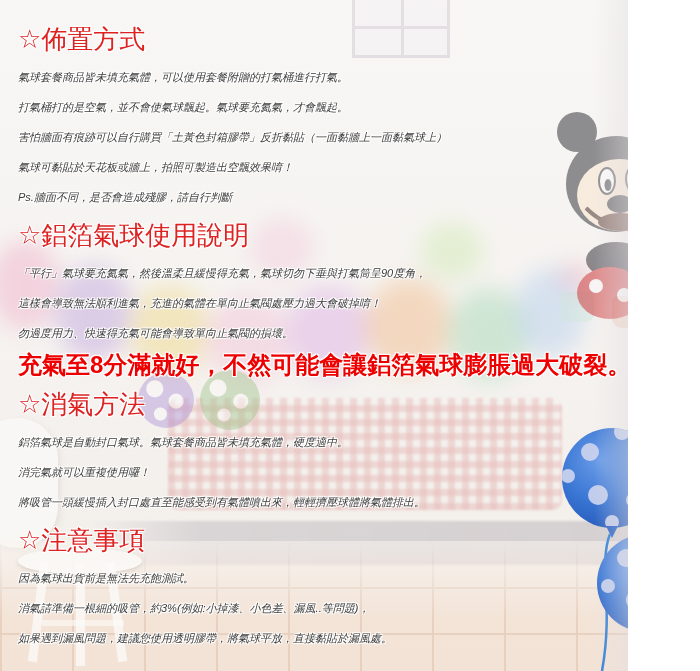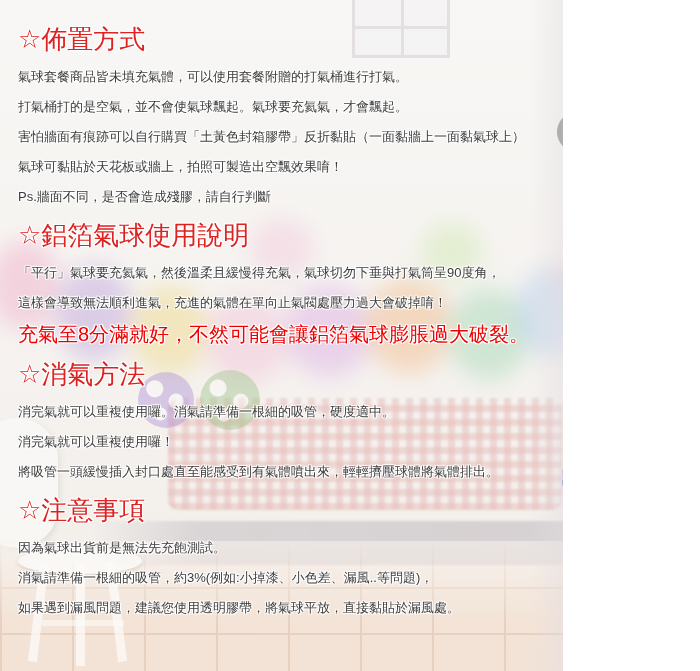--- a/index.html
+++ b/index.html
@@ -1,17 +1,17 @@
 <!DOCTYPE html>
 <html style="--heading-color: #dd2222; --warning-color: #ee0000; --body-color: #3c3c3c;"><head>
 <meta charset="utf-8">
 <style>
   html,body{margin:0;padding:0;background:#fff;}
   #stage{
-    position:relative;width:563px;height:671px;overflow:hidden;
+    position:relative;width:628px;height:671px;overflow:hidden;
     font-family:"Liberation Sans","DejaVu Sans",sans-serif;
     background:linear-gradient(180deg,#f8f7f5 0%,#f5f2ef 55%,#f2ede8 100%);
   }
   
   .decor{position:absolute;pointer-events:none;}
   .shelf{
     left:352px;top:-6px;width:92px;height:58px;
     border:3px solid #dcd7dc;background:#f4f2f4;opacity:.75;
   }
   .shelf::before{content:"";position:absolute;left:50%;top:0;bottom:0;width:3px;background:#ddd8dd;}
@@ -50,26 +50,27 @@
   .teacup{opacity:.4;filter:blur(.5px);}
   .stool-part{background:#fcfbf9;opacity:.75;}
   
   .content{position:absolute;left:18px;top:16px;width:668px;z-index:5;}
   .heading{
     font-size:26px;line-height:34px;margin:6px 0;white-space:nowrap;
     color:var(--heading-color,#dd2222);
     text-shadow:0 0 3px #fff,1px 1px 0 #fff,-1px -1px 0 #fff,1px -1px 0 #fff,-1px 1px 0 #fff;
   }
   .line{
-    font-size:13px;line-height:30px;white-space:nowrap;
+    font-size:11px;line-height:30px;white-space:nowrap;
     color:var(--body-color,#3c3c3c);
     text-shadow:0 0 3px #fff,1px 1px 0 #fff,-1px -1px 0 #fff,1px -1px 0 #fff,-1px 1px 0 #fff;
+    font-style:italic;
   }
   .warning{
-    font-size:20px;line-height:33px;font-weight:400;white-space:nowrap;
+    font-size:24px;line-height:33px;font-weight:700;white-space:nowrap;
     color:var(--warning-color,#ee0000);
     text-shadow:0 0 3px #fff,1px 1px 0 #fff,-1px -1px 0 #fff,1px -1px 0 #fff,-1px 1px 0 #fff;
   }
   svg{display:block;}
 </style>
 </head>
 <body>
 
 <div id="stage">
 
@@ -168,23 +169,24 @@
   <div class="content">
       <div class="heading">☆佈置方式</div>
       <div class="line">氣球套餐商品皆未填充氣體，可以使用套餐附贈的打氣桶進行打氣。</div>
       <div class="line">打氣桶打的是空氣，並不會使氣球飄起。氣球要充氦氣，才會飄起。</div>
       <div class="line">害怕牆面有痕跡可以自行購買「土黃色封箱膠帶」反折黏貼（一面黏牆上一面黏氣球上）</div>
       <div class="line">氣球可黏貼於天花板或牆上，拍照可製造出空飄效果唷！</div>
       <div class="line">Ps.牆面不同，是否會造成殘膠，請自行判斷</div>
       <div class="heading">☆鋁箔氣球使用說明</div>
       <div class="line">「平行」氣球要充氦氣，然後溫柔且緩慢得充氣，氣球切勿下垂與打氣筒呈90度角，</div>
       <div class="line">這樣會導致無法順利進氣，充進的氣體在單向止氣閥處壓力過大會破掉唷！</div>
+      <div class="line">勿過度用力、快速得充氣可能會導致單向止氣閥的損壞。</div>
       <div class="warning">充氣至8分滿就好，不然可能會讓鋁箔氣球膨脹過大破裂。</div>
       <div class="heading">☆消氣方法</div>
-      <div class="line">消完氣就可以重複使用囉。消氣請準備一根細的吸管，硬度適中。</div>
+      <div class="line">鋁箔氣球是自動封口氣球。氣球套餐商品皆未填充氣體，硬度適中。</div>
       <div class="line">消完氣就可以重複使用囉！</div>
       <div class="line">將吸管一頭緩慢插入封口處直至能感受到有氣體噴出來，輕輕擠壓球體將氣體排出。</div>
       <div class="heading">☆注意事項</div>
       <div class="line">因為氣球出貨前是無法先充飽測試。</div>
       <div class="line">消氣請準備一根細的吸管，約3%(例如:小掉漆、小色差、漏風..等問題)，</div>
       <div class="line">如果遇到漏風問題，建議您使用透明膠帶，將氣球平放，直接黏貼於漏風處。</div>
     </div>
 </div>
 
 </body></html>

